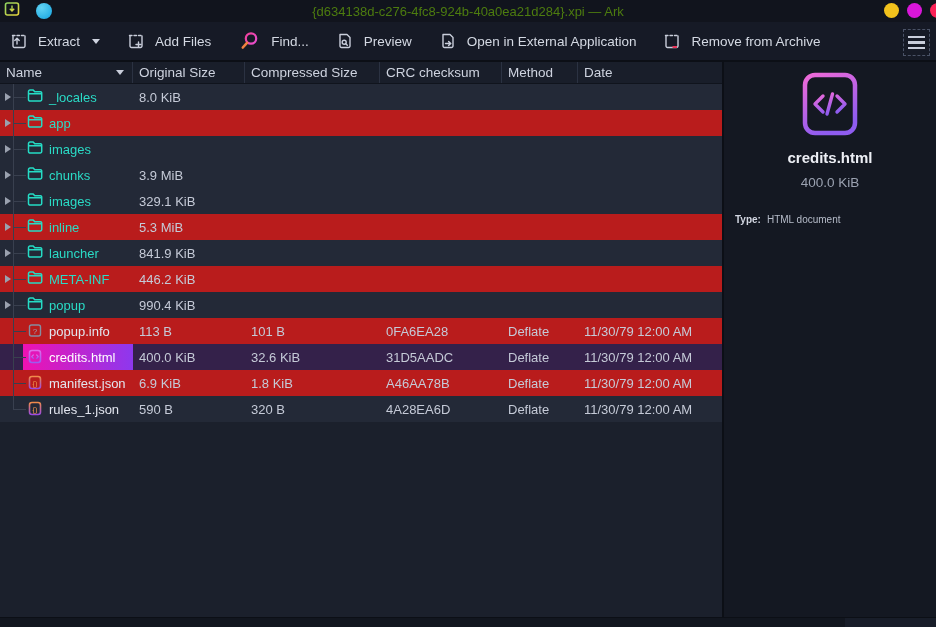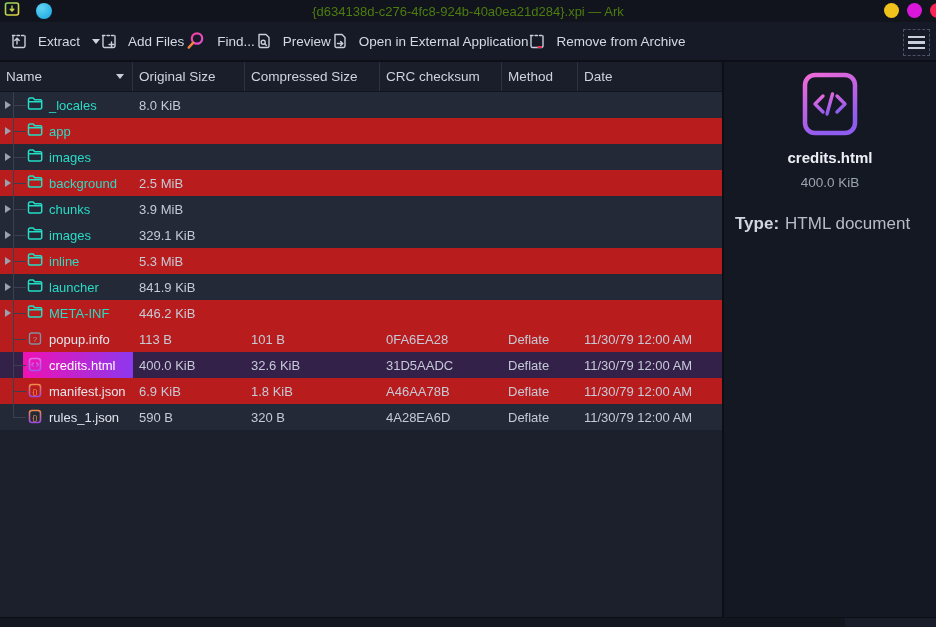--- a/index.html
+++ b/index.html
@@ -13,35 +13,35 @@
   .tb-left { display:flex; align-items:center; gap:16px; padding-left:4px; }
   .tb-title { position:absolute; left:0; right:0; text-align:center; font-size:13px; color:#4d7c0f; pointer-events:none; }
   .tb-right { position:absolute; right:0; top:3px; display:flex; gap:8px; }
   .dot { width:15px; height:15px; border-radius:50%; }
   .dot-cyan { width:16px; height:16px; background:radial-gradient(circle at 35% 30%, #62d4f4, #13a3e0); }
   .dot-min { background:#f2c21c; }
   .dot-max { background:#d916d9; }
   .dot-close { background:#fb2257; margin-right:-9px; }
 
   
-  .toolbar { height:40px; flex:0 0 auto; display:flex; align-items:center; 
+  .toolbar { height:40px; flex:0 0 auto; display:flex; align-items:center; gap:27px;
     padding:0 10px; background:#161a26; border-bottom:2px solid #0c0f16; position:relative; }
   .tbtn { display:flex; align-items:center; gap:10px; color:#d4d9e3; font-size:13.5px; cursor:default; }
   .tbtn svg { display:block; }
   .chev-down { width:0; height:0; border-left:4px solid transparent; border-right:4px solid transparent;
     border-top:5px solid #cfd4e0; margin-left:2px; }
   .hamburger { position:absolute; right:6px; top:7px; width:27px; height:27px;
     border:1px dashed #4a5266; display:flex; flex-direction:column; justify-content:center; gap:3px; align-items:center; }
   .hamburger span { display:block; width:17px; height:2.5px; background:#c9cedb; }
 
   
   .main { flex:1 1 auto; display:flex; min-height:0; }
   .table-area { width:724px; flex:0 0 auto; background:#1b202c; border-right:2px solid #0c0f16; display:flex; flex-direction:column; }
 
-  .thead { height:30px; flex:0 0 auto; display:flex; background:#191e2a; border-bottom:1px solid #10141d;
+  .thead { height:22px; flex:0 0 auto; display:flex; background:#191e2a; border-bottom:1px solid #10141d;
     color:#ced3df; font-size:13.5px; align-items:stretch; }
   .th { display:flex; align-items:center; padding-left:6px; border-right:1px solid #2b3242; }
   .th:last-child { border-right:none; }
   .sortarrow { width:0; height:0; border-left:4.5px solid transparent; border-right:4.5px solid transparent;
     border-top:5px solid #c9cedb; margin-left:auto; margin-right:8px; }
 
   .c-name { width:133px; } .c-orig { width:112px; } .c-comp { width:135px; }
   .c-crc { width:122px; } .c-meth { width:76px; } .c-date { flex:1; }
 
   .rows { flex:1 1 auto; }
@@ -65,21 +65,21 @@
   .row .nm.file { color:#e2e5ee; }
   .name-hl { position:absolute; left:23px; top:0; bottom:0; right:0;
     background:linear-gradient(90deg,#ee12b2 0%,#8d38ee 100%); }
   .row.selected .nm { color:#ffffff; }
 
   
   .panel { flex:1; background:#141822; display:flex; flex-direction:column; align-items:center; padding-top:10px; }
   .bigicon { margin-top:0; }
   .p-filename { margin-top:9px; font-size:15px; font-weight:bold; color:#eceef4; }
   .p-size { margin-top:9px; font-size:13.5px; color:#9ba2b1; }
-  .p-typerow { margin-top:24px; align-self:flex-start; padding-left:11px; font-size:17px; color:#b6bcc9; }
+  .p-typerow { margin-top:24px; align-self:flex-start; padding-left:11px; font-size:10px; color:#b6bcc9; }
   .p-typerow b { color:#d2d6e1; margin-right:6px; }
 
   
   .bottom { height:10px; flex:0 0 auto; display:flex; background:#12161f; border-top:1px solid #0c0f16; }
   .bottom .b-left { width:845px; background:#12161f; }
   .bottom .b-right { flex:1; background:#181d29; }
 </style>
 </head>
 <body>
 
@@ -264,123 +264,123 @@
                   <path d="M1.5 3 a1.5 1.5 0 0 1 1.5-1.5 h3.2 l1.5 1.8 h5.8 a1.2 1.2 0 0 1 1.2 1.2 V11 a1.5 1.5 0 0 1-1.5 1.5 h-10 A1.5 1.5 0 0 1 1.5 11 Z M1.8 5.2 h12.7" stroke="#25dcc5" stroke-width="1.5" fill="none" stroke-linejoin="round"></path>
                 </svg>
               </span>
               <span class="nm folder">images</span>
             </div>
             <div class="cell c-comp"></div>
             <div class="cell c-crc"></div>
             <div class="cell c-meth"></div>
             <div class="cell c-date"></div>
           </div>
+          <div class="row shade-l">
+            <div class="cell name-cell c-name">
+              <span class="tv"></span>
+              <span class="tbr"></span>
+              <span class="caret"></span>
+              <span class="row-icon">
+                <svg width="16" height="14" viewBox="0 0 16 14">
+                  <path d="M1.5 3 a1.5 1.5 0 0 1 1.5-1.5 h3.2 l1.5 1.8 h5.8 a1.2 1.2 0 0 1 1.2 1.2 V11 a1.5 1.5 0 0 1-1.5 1.5 h-10 A1.5 1.5 0 0 1 1.5 11 Z M1.8 5.2 h12.7" stroke="#25dcc5" stroke-width="1.5" fill="none" stroke-linejoin="round"></path>
+                </svg>
+              </span>
+              <span class="nm folder">chunks</span>
+            </div>
+            <div class="cell c-orig">3.9 MiB</div>
+            <div class="cell c-comp"></div>
+            <div class="cell c-crc"></div>
+            <div class="cell c-meth"></div>
+            <div class="cell c-date"></div>
+          </div>
+          <div class="row shade-l">
+            <div class="cell name-cell c-name">
+              <span class="tv"></span>
+              <span class="tbr"></span>
+              <span class="caret"></span>
+              <span class="row-icon">
+                <svg width="16" height="14" viewBox="0 0 16 14">
+                  <path d="M1.5 3 a1.5 1.5 0 0 1 1.5-1.5 h3.2 l1.5 1.8 h5.8 a1.2 1.2 0 0 1 1.2 1.2 V11 a1.5 1.5 0 0 1-1.5 1.5 h-10 A1.5 1.5 0 0 1 1.5 11 Z M1.8 5.2 h12.7" stroke="#25dcc5" stroke-width="1.5" fill="none" stroke-linejoin="round"></path>
+                </svg>
+              </span>
+              <span class="nm folder">images</span>
+            </div>
+            <div class="cell c-orig">329.1 KiB</div>
+            <div class="cell c-comp"></div>
+            <div class="cell c-crc"></div>
+            <div class="cell c-meth"></div>
+            <div class="cell c-date"></div>
+          </div>
           <div class="row shade-d">
             <div class="cell name-cell c-name">
               <span class="tv"></span>
               <span class="tbr"></span>
               <span class="caret"></span>
               <span class="row-icon">
                 <svg width="16" height="14" viewBox="0 0 16 14">
                   <path d="M1.5 3 a1.5 1.5 0 0 1 1.5-1.5 h3.2 l1.5 1.8 h5.8 a1.2 1.2 0 0 1 1.2 1.2 V11 a1.5 1.5 0 0 1-1.5 1.5 h-10 A1.5 1.5 0 0 1 1.5 11 Z M1.8 5.2 h12.7" stroke="#25dcc5" stroke-width="1.5" fill="none" stroke-linejoin="round"></path>
                 </svg>
               </span>
-              <span class="nm folder">background</span>
-            </div>
-            <div class="cell c-orig">2.5 MiB</div>
-            <div class="cell c-comp"></div>
-            <div class="cell c-crc"></div>
-            <div class="cell c-meth"></div>
-            <div class="cell c-date"></div>
-          </div>
-          <div class="row shade-l">
-            <div class="cell name-cell c-name">
-              <span class="tv"></span>
-              <span class="tbr"></span>
-              <span class="caret"></span>
-              <span class="row-icon">
-                <svg width="16" height="14" viewBox="0 0 16 14">
-                  <path d="M1.5 3 a1.5 1.5 0 0 1 1.5-1.5 h3.2 l1.5 1.8 h5.8 a1.2 1.2 0 0 1 1.2 1.2 V11 a1.5 1.5 0 0 1-1.5 1.5 h-10 A1.5 1.5 0 0 1 1.5 11 Z M1.8 5.2 h12.7" stroke="#25dcc5" stroke-width="1.5" fill="none" stroke-linejoin="round"></path>
-                </svg>
-              </span>
-              <span class="nm folder">chunks</span>
-            </div>
-            <div class="cell c-orig">3.9 MiB</div>
-            <div class="cell c-comp"></div>
-            <div class="cell c-crc"></div>
-            <div class="cell c-meth"></div>
-            <div class="cell c-date"></div>
-          </div>
-          <div class="row shade-l">
-            <div class="cell name-cell c-name">
-              <span class="tv"></span>
-              <span class="tbr"></span>
-              <span class="caret"></span>
-              <span class="row-icon">
-                <svg width="16" height="14" viewBox="0 0 16 14">
-                  <path d="M1.5 3 a1.5 1.5 0 0 1 1.5-1.5 h3.2 l1.5 1.8 h5.8 a1.2 1.2 0 0 1 1.2 1.2 V11 a1.5 1.5 0 0 1-1.5 1.5 h-10 A1.5 1.5 0 0 1 1.5 11 Z M1.8 5.2 h12.7" stroke="#25dcc5" stroke-width="1.5" fill="none" stroke-linejoin="round"></path>
-                </svg>
-              </span>
-              <span class="nm folder">images</span>
-            </div>
-            <div class="cell c-orig">329.1 KiB</div>
+              <span class="nm folder">inline</span>
+            </div>
+            <div class="cell c-orig">5.3 MiB</div>
+            <div class="cell c-comp"></div>
+            <div class="cell c-crc"></div>
+            <div class="cell c-meth"></div>
+            <div class="cell c-date"></div>
+          </div>
+          <div class="row shade-l">
+            <div class="cell name-cell c-name">
+              <span class="tv"></span>
+              <span class="tbr"></span>
+              <span class="caret"></span>
+              <span class="row-icon">
+                <svg width="16" height="14" viewBox="0 0 16 14">
+                  <path d="M1.5 3 a1.5 1.5 0 0 1 1.5-1.5 h3.2 l1.5 1.8 h5.8 a1.2 1.2 0 0 1 1.2 1.2 V11 a1.5 1.5 0 0 1-1.5 1.5 h-10 A1.5 1.5 0 0 1 1.5 11 Z M1.8 5.2 h12.7" stroke="#25dcc5" stroke-width="1.5" fill="none" stroke-linejoin="round"></path>
+                </svg>
+              </span>
+              <span class="nm folder">launcher</span>
+            </div>
+            <div class="cell c-orig">841.9 KiB</div>
             <div class="cell c-comp"></div>
             <div class="cell c-crc"></div>
             <div class="cell c-meth"></div>
             <div class="cell c-date"></div>
           </div>
           <div class="row shade-d">
             <div class="cell name-cell c-name">
               <span class="tv"></span>
               <span class="tbr"></span>
               <span class="caret"></span>
               <span class="row-icon">
                 <svg width="16" height="14" viewBox="0 0 16 14">
                   <path d="M1.5 3 a1.5 1.5 0 0 1 1.5-1.5 h3.2 l1.5 1.8 h5.8 a1.2 1.2 0 0 1 1.2 1.2 V11 a1.5 1.5 0 0 1-1.5 1.5 h-10 A1.5 1.5 0 0 1 1.5 11 Z M1.8 5.2 h12.7" stroke="#25dcc5" stroke-width="1.5" fill="none" stroke-linejoin="round"></path>
                 </svg>
               </span>
-              <span class="nm folder">inline</span>
-            </div>
-            <div class="cell c-orig">5.3 MiB</div>
-            <div class="cell c-comp"></div>
-            <div class="cell c-crc"></div>
-            <div class="cell c-meth"></div>
-            <div class="cell c-date"></div>
-          </div>
-          <div class="row shade-l">
-            <div class="cell name-cell c-name">
-              <span class="tv"></span>
-              <span class="tbr"></span>
-              <span class="caret"></span>
-              <span class="row-icon">
-                <svg width="16" height="14" viewBox="0 0 16 14">
-                  <path d="M1.5 3 a1.5 1.5 0 0 1 1.5-1.5 h3.2 l1.5 1.8 h5.8 a1.2 1.2 0 0 1 1.2 1.2 V11 a1.5 1.5 0 0 1-1.5 1.5 h-10 A1.5 1.5 0 0 1 1.5 11 Z M1.8 5.2 h12.7" stroke="#25dcc5" stroke-width="1.5" fill="none" stroke-linejoin="round"></path>
-                </svg>
-              </span>
-              <span class="nm folder">launcher</span>
-            </div>
-            <div class="cell c-orig">841.9 KiB</div>
-            <div class="cell c-comp"></div>
-            <div class="cell c-crc"></div>
-            <div class="cell c-meth"></div>
-            <div class="cell c-date"></div>
-          </div>
-          <div class="row shade-d">
-            <div class="cell name-cell c-name">
-              <span class="tv"></span>
-              <span class="tbr"></span>
-              <span class="caret"></span>
-              <span class="row-icon">
-                <svg width="16" height="14" viewBox="0 0 16 14">
-                  <path d="M1.5 3 a1.5 1.5 0 0 1 1.5-1.5 h3.2 l1.5 1.8 h5.8 a1.2 1.2 0 0 1 1.2 1.2 V11 a1.5 1.5 0 0 1-1.5 1.5 h-10 A1.5 1.5 0 0 1 1.5 11 Z M1.8 5.2 h12.7" stroke="#25dcc5" stroke-width="1.5" fill="none" stroke-linejoin="round"></path>
-                </svg>
-              </span>
               <span class="nm folder">META-INF</span>
             </div>
             <div class="cell c-orig">446.2 KiB</div>
+            <div class="cell c-comp"></div>
+            <div class="cell c-crc"></div>
+            <div class="cell c-meth"></div>
+            <div class="cell c-date"></div>
+          </div>
+          <div class="row shade-l">
+            <div class="cell name-cell c-name">
+              <span class="tv"></span>
+              <span class="tbr"></span>
+              <span class="caret"></span>
+              <span class="row-icon">
+                <svg width="16" height="14" viewBox="0 0 16 14">
+                  <path d="M1.5 3 a1.5 1.5 0 0 1 1.5-1.5 h3.2 l1.5 1.8 h5.8 a1.2 1.2 0 0 1 1.2 1.2 V11 a1.5 1.5 0 0 1-1.5 1.5 h-10 A1.5 1.5 0 0 1 1.5 11 Z M1.8 5.2 h12.7" stroke="#25dcc5" stroke-width="1.5" fill="none" stroke-linejoin="round"></path>
+                </svg>
+              </span>
+              <span class="nm folder">popup</span>
+            </div>
+            <div class="cell c-orig">990.4 KiB</div>
             <div class="cell c-comp"></div>
             <div class="cell c-crc"></div>
             <div class="cell c-meth"></div>
             <div class="cell c-date"></div>
           </div>
           <div class="row shade-d">
             <div class="cell name-cell c-name">
               <span class="tv"></span>
               <span class="tbr"></span>
               <span class="row-icon">

